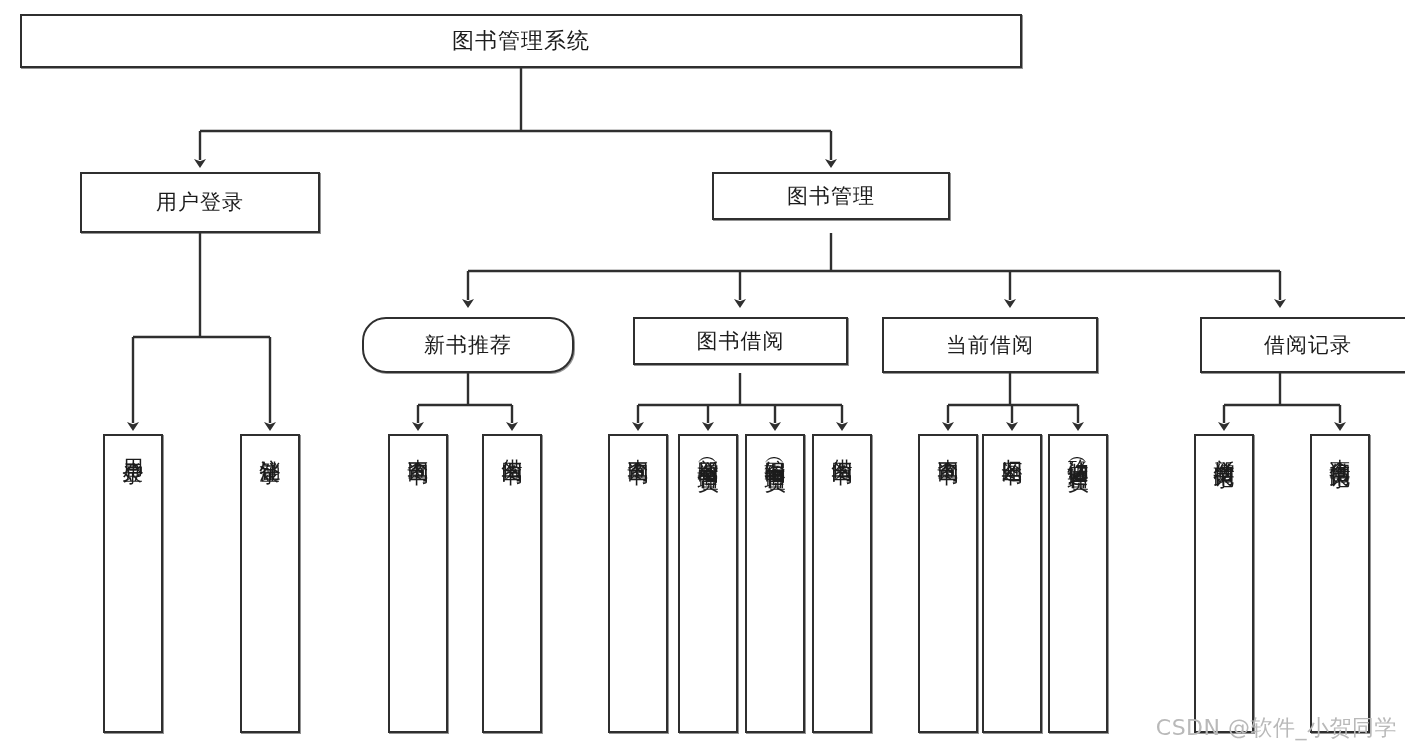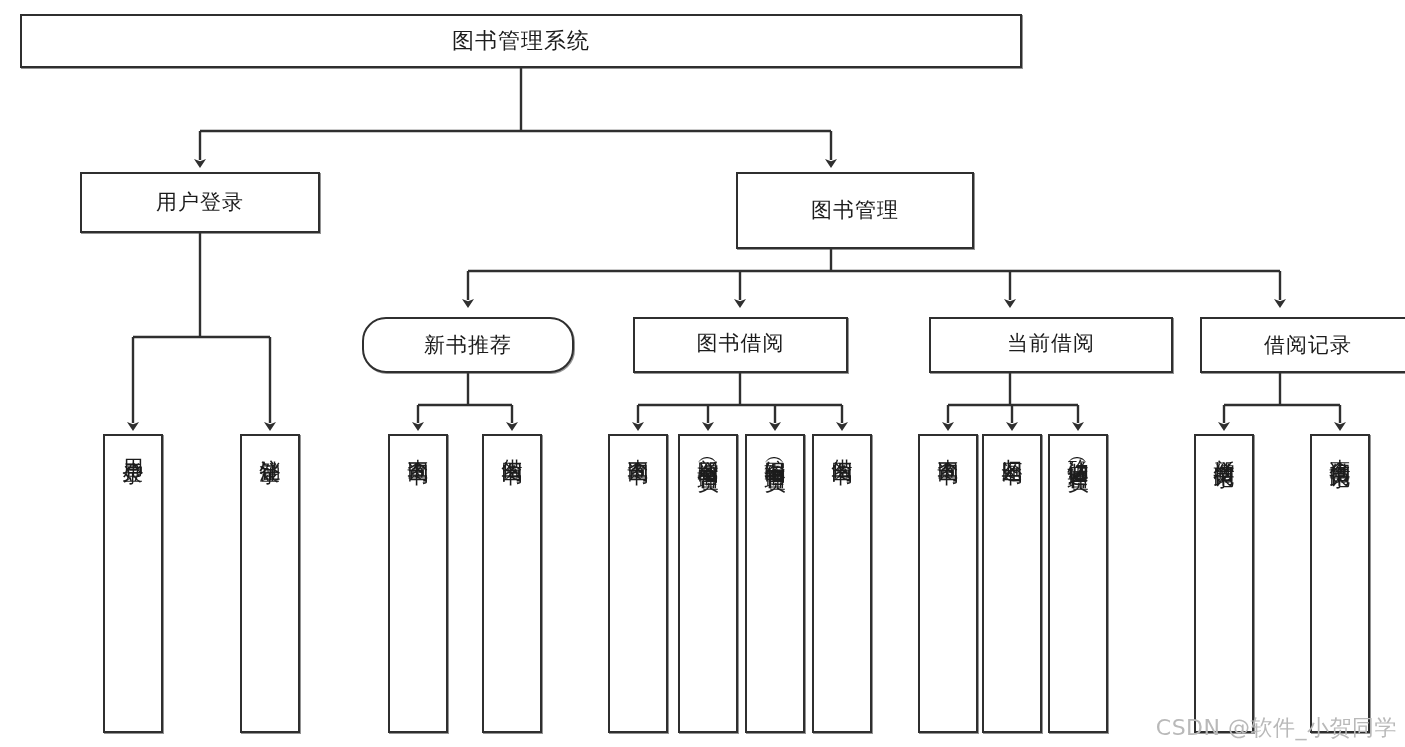--- a/index.html
+++ b/index.html
@@ -124,31 +124,31 @@
     </g>
   </svg>
 
   <div class="node root" style="left:20px; top:14px; width:1002px; height:54px;">
     <span class="node-label">图书管理系统</span>
   </div>
 
   <div class="node" style="left:80px; top:172px; width:240px; height:61px;">
     <span class="node-label">用户登录</span>
   </div>
-  <div class="node" style="left:712px; top:172px; width:238px; height:77px;margin-left:24px;">
+  <div class="node" style="left:712px; top:172px; width:238px; height:48px;">
     <span class="node-label">图书管理</span>
   </div>
 
   <div class="node" style="left:362px; top:317px; width:212px; height:56px;border-radius:24px;">
     <span class="node-label">新书推荐</span>
   </div>
-  <div class="node" style="left:633px; top:317px; width:215px; height:56px;font-family:Liberation Mono, monospace;">
+  <div class="node" style="left:633px; top:317px; width:215px; height:48px;">
     <span class="node-label">图书借阅</span>
   </div>
-  <div class="node" style="left:929px; top:317px; width:244px; height:56px;font-family:Liberation Mono, monospace;">
+  <div class="node" style="left:882px; top:317px; width:216px; height:56px;">
     <span class="node-label">当前借阅</span>
   </div>
   <div class="node" style="left:1172px; top:317px; width:216px; height:56px;margin-left:28px;">
     <span class="node-label">借阅记录</span>
   </div>
 
   <div class="node leaf" style="left:103px; top:434px; width:60px; height:299px;">
     <span class="node-label">用户登录</span>
   </div>
   <div class="node leaf" style="left:240px; top:434px; width:60px; height:299px;">

